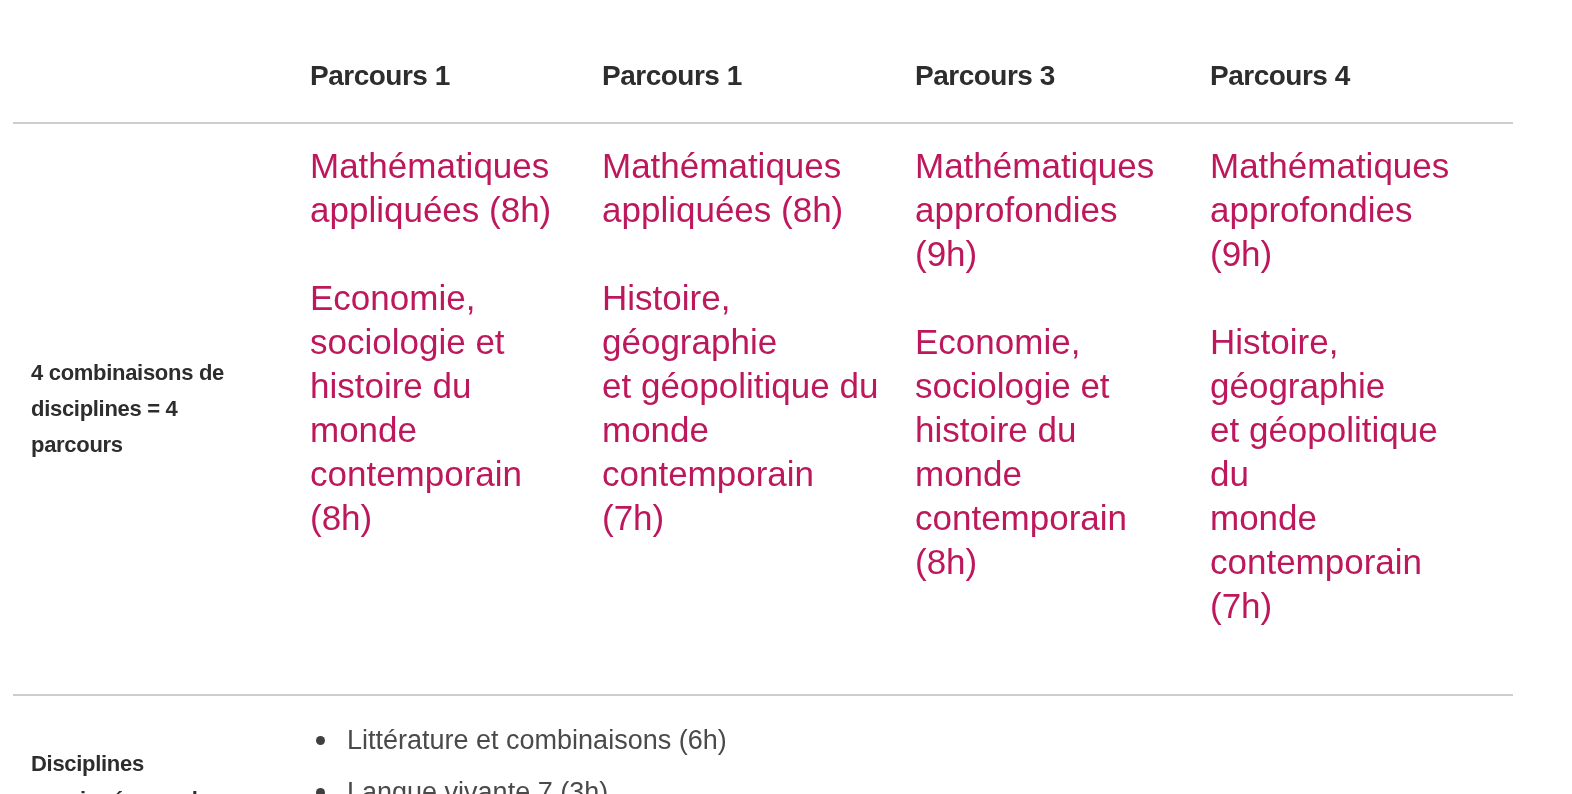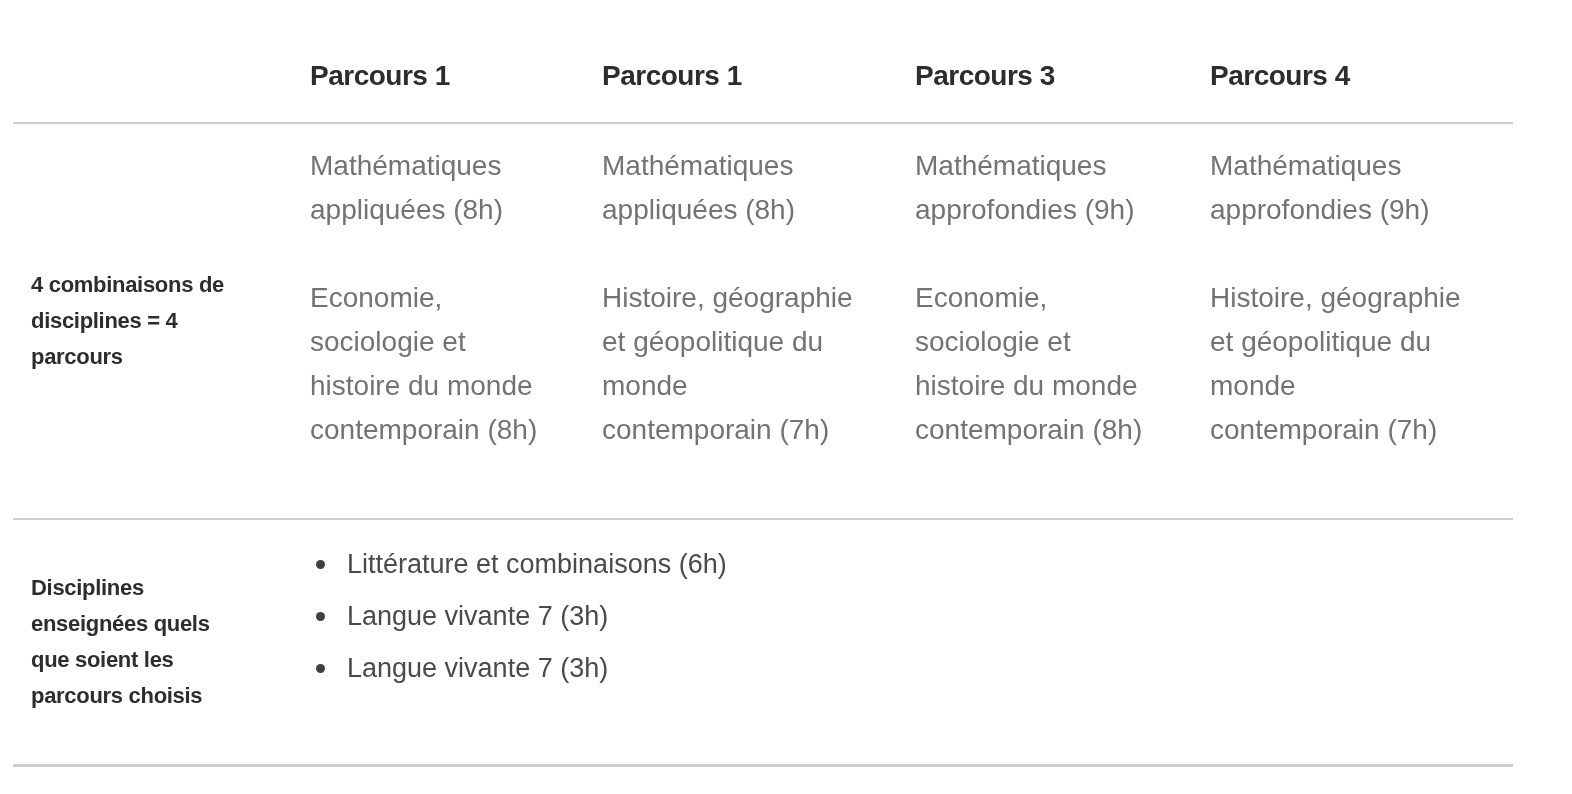--- a/index.html
+++ b/index.html
@@ -54,23 +54,23 @@
   tr.row-combos > td {
     border-bottom: 2px solid #cdcdcd;
   }
   tr.row-common > th,
   tr.row-common > td {
     border-bottom: 3px solid #cdcdcd;
   }
   td.course-cell {
     vertical-align: top;
     padding: 20px 30px 60px 0;
-    font-size: 28px;
+    font-size: 35px;
     line-height: 44px;
-    color: #737373;
+    color: #be185d;
   }
   p.subject {
     margin: 0 0 44px 0;
     white-space: pre-line;
   }
   p.subject:last-child {
     margin-bottom: 6px;
   }
   td.common-cell {
     vertical-align: top;

